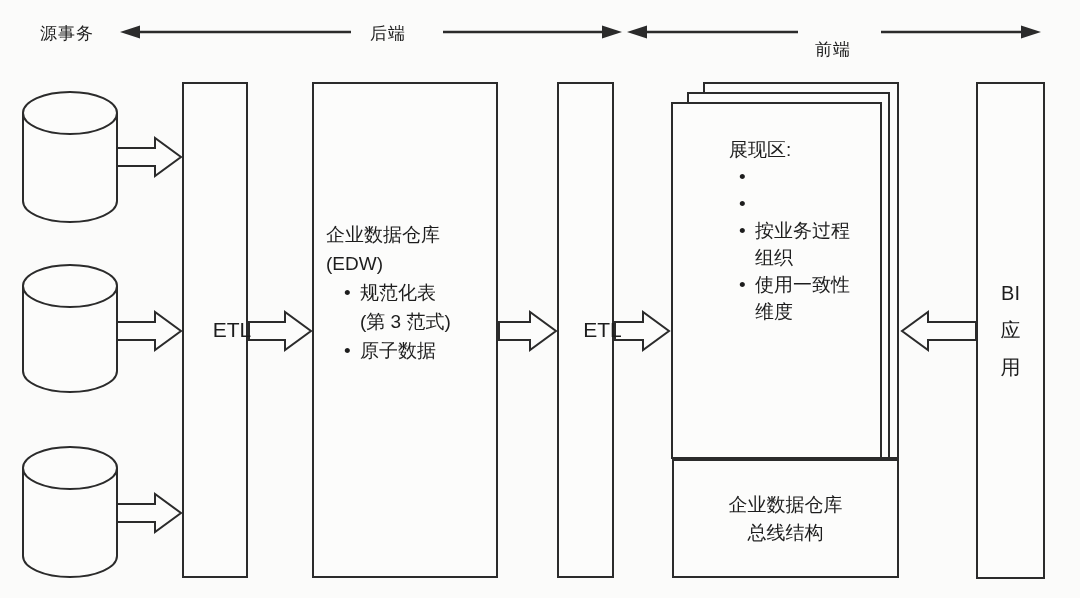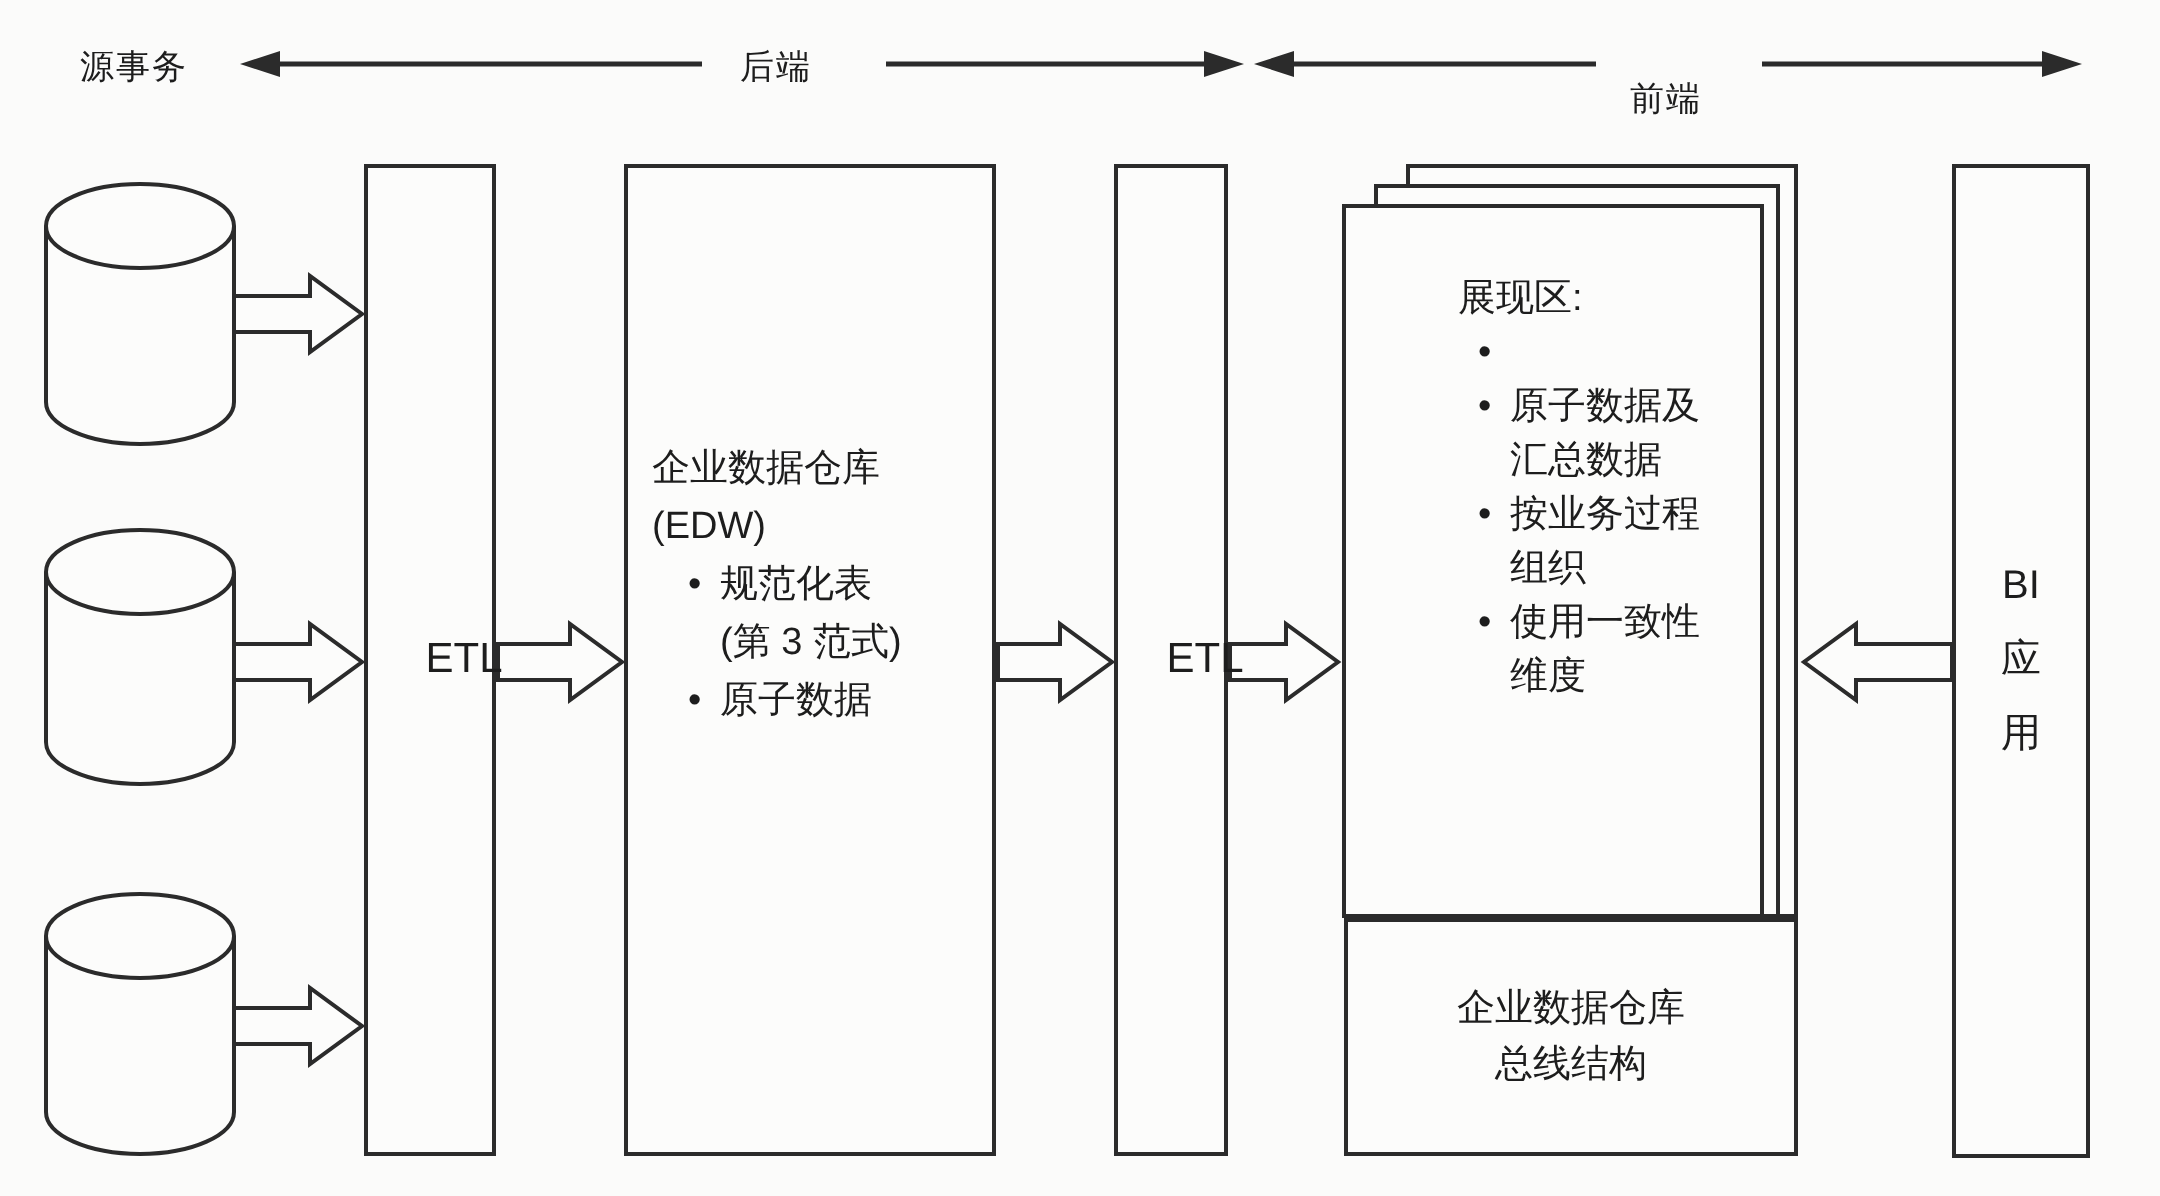--- a/index.html
+++ b/index.html
@@ -112,22 +112,20 @@
   <div class="box" style="left:687px; top:92px; width:203px; height:367px;"></div>
   <div class="box" style="left:671px; top:102px; width:211px; height:357px;"></div>
   <div class="pres-text">
     <div>展现区:</div>
     <div class="pres-bullets">
       <div class="bullet-row">
         <span class="bullet-dot">•</span>
       </div>
       <div class="bullet-row">
         <span class="bullet-dot">•</span>
-        <span class="pre">原子数据及
-汇总数据</span>
       </div>
       <div class="bullet-row">
         <span class="bullet-dot">•</span>
         <span class="pre">按业务过程
 组织</span>
       </div>
       <div class="bullet-row">
         <span class="bullet-dot">•</span>
         <span class="pre">使用一致性
 维度</span>

